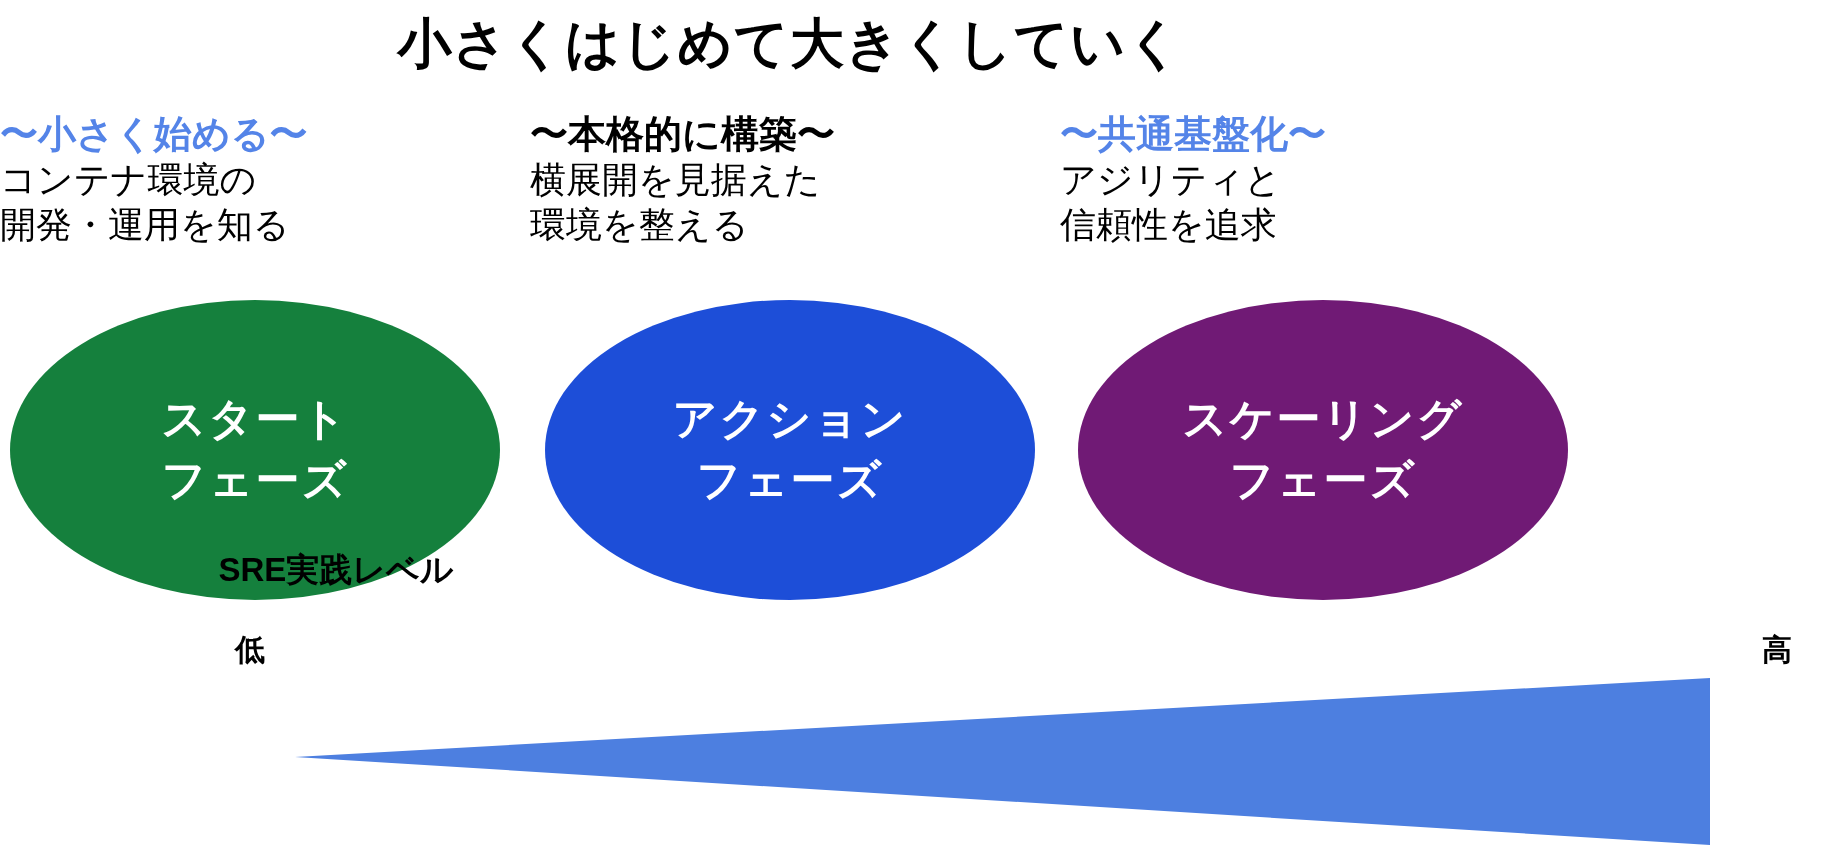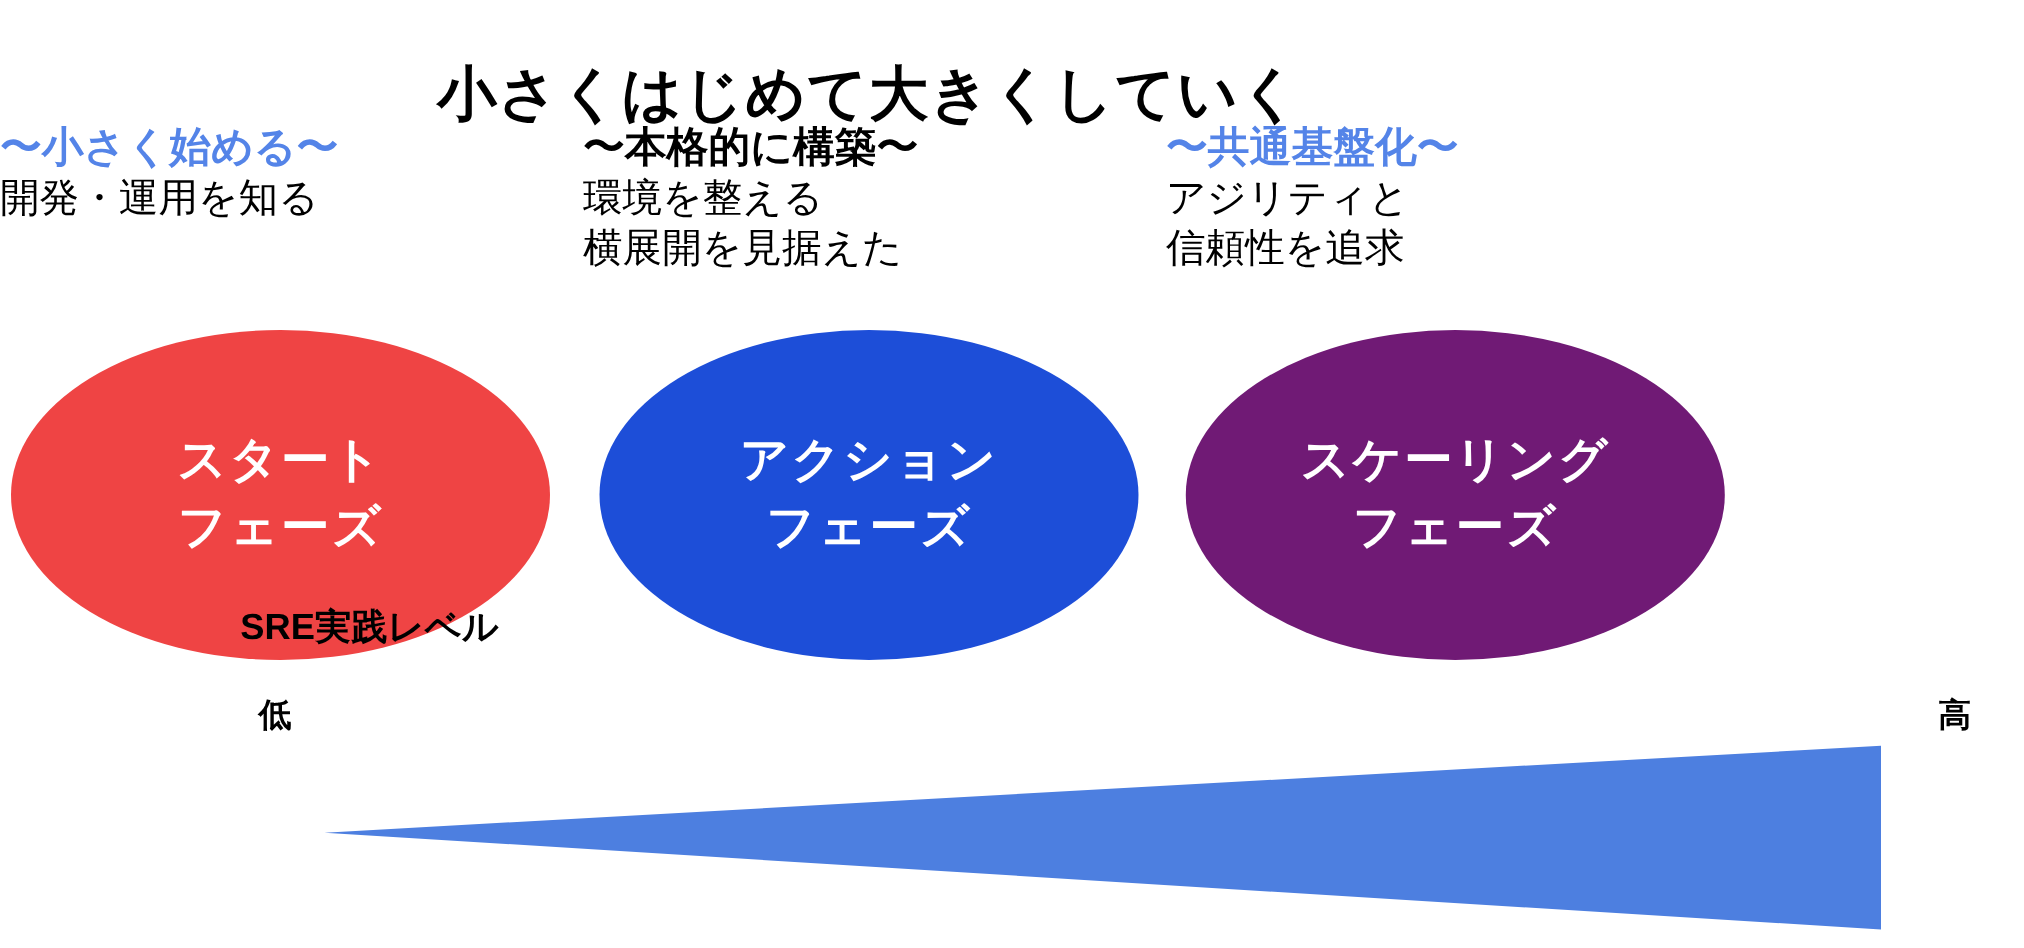--- a/index.html
+++ b/index.html
@@ -31,21 +31,20 @@
     left: 0;
     top: 14px;
     width: 1580px;
     text-align: center;
     font-size: 54px;
     font-weight: bold;
     letter-spacing: 1px;
     line-height: 1.1;
     color: #000000;
     white-space: nowrap;
-    margin-top: 43px;
   }
 
   
   .caption-row {
     position: absolute;
     top: 100px;
     left: 0;
     width: 1580px;
     height: 180px;
   }
@@ -145,40 +144,41 @@
 <body>
 
 <div id="slide" style="background: rgb(255, 255, 255);">
 
   <div class="slide-title">小さくはじめて大きくしていく</div>
 
   <div class="caption-row">
 
     <div class="caption c0">
       <div class="caption-head" style="color: rgb(84, 132, 232);">〜小さく始める〜</div>
+      <div class="caption-line">コンテナ環境の</div>
       <div class="caption-line">開発・運用を知る</div>
     </div>
 
     <div class="caption c1">
       <div class="caption-head" style="color: #000000;">〜本格的に構築〜</div>
+      <div class="caption-line">横展開を見据えた</div>
       <div class="caption-line">環境を整える</div>
-      <div class="caption-line">横展開を見据えた</div>
     </div>
 
     <div class="caption c2">
       <div class="caption-head" style="color: rgb(84, 132, 232);">〜共通基盤化〜</div>
       <div class="caption-line">アジリティと</div>
       <div class="caption-line">信頼性を追求</div>
     </div>
 
   </div>
 
   <div class="ellipse-row">
 
-    <div class="ellipse e0" style="background: #ef4444;">
+    <div class="ellipse e0" style="background: #15803d;">
       <span class="ln">スタート</span>
       <span class="ln">フェーズ</span>
     </div>
 
     <div class="ellipse e1" style="background: #1d4ed8;">
       <span class="ln">アクション</span>
       <span class="ln">フェーズ</span>
     </div>
 
     <div class="ellipse e2" style="background: #701a75; align-items: center;">

